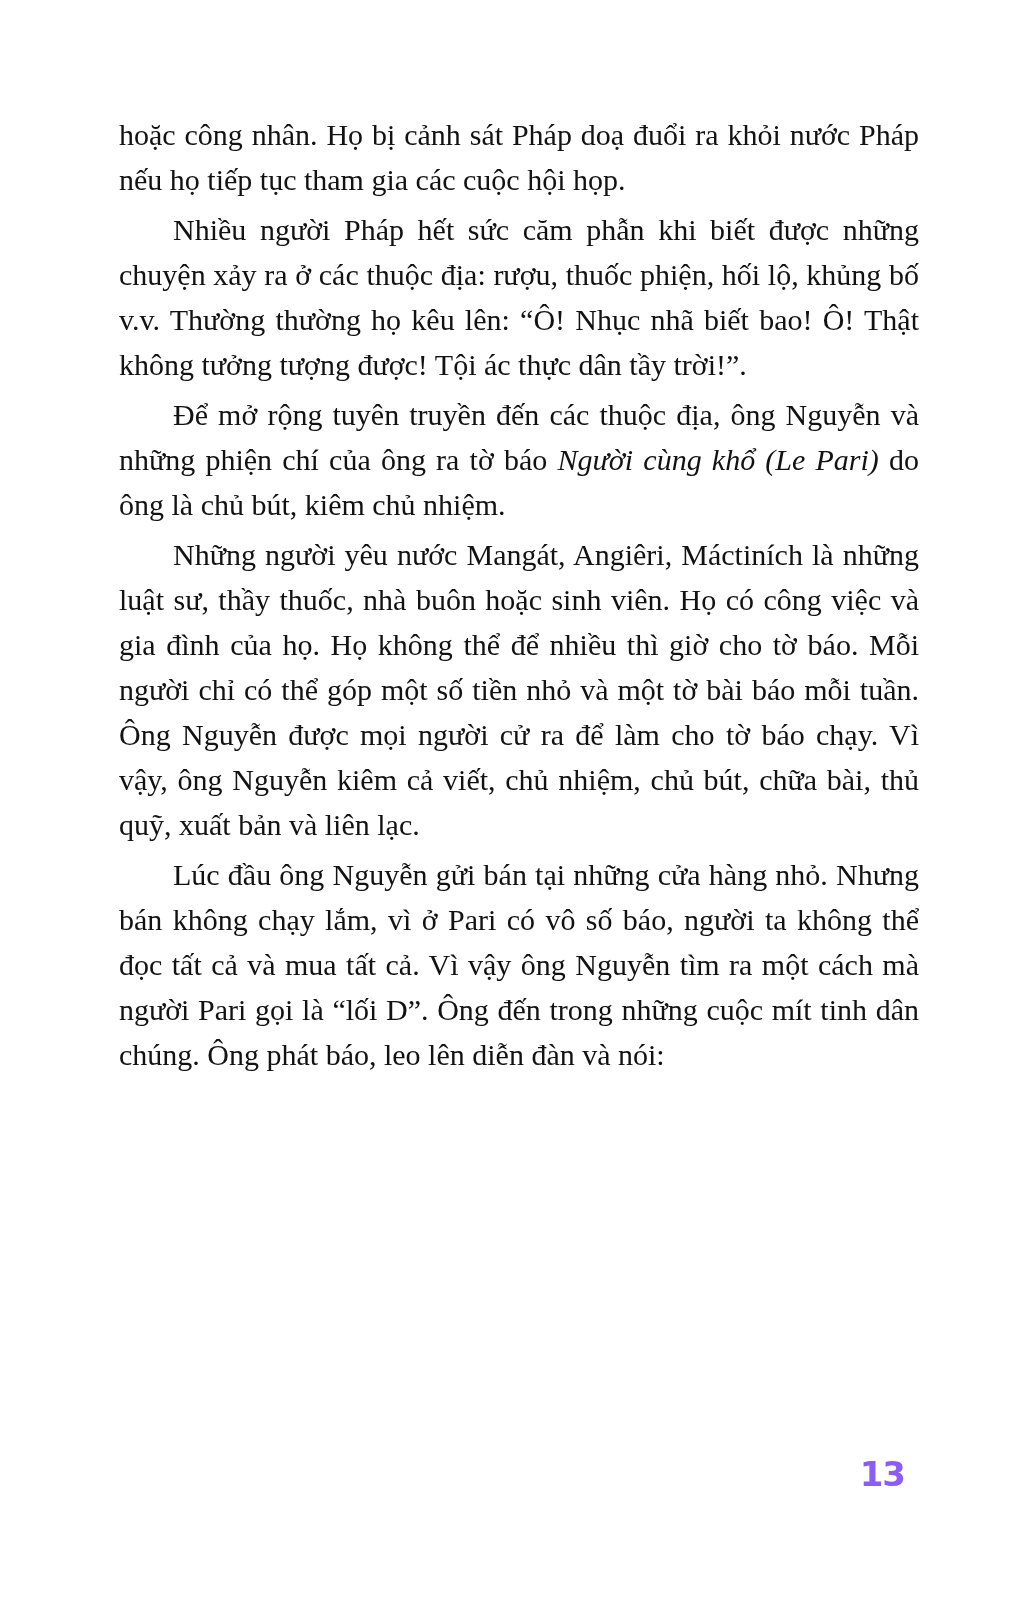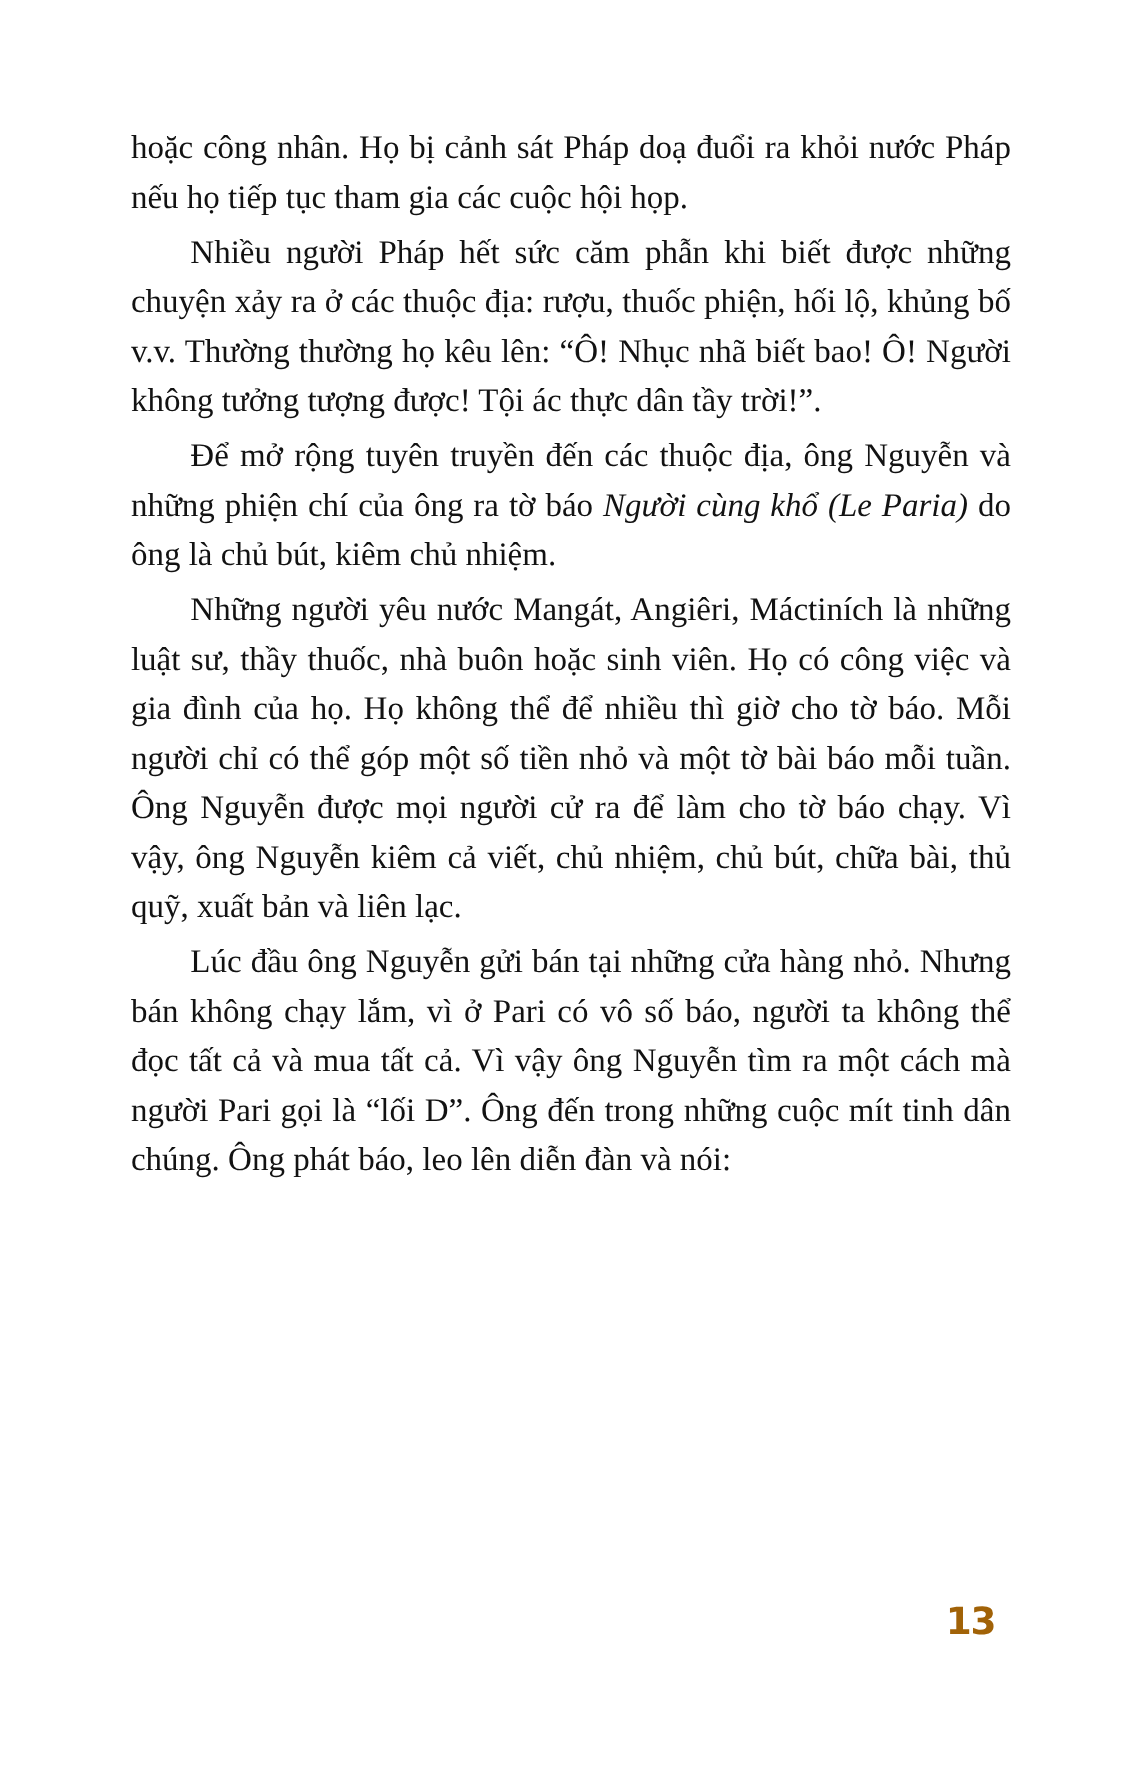--- a/index.html
+++ b/index.html
@@ -37,29 +37,29 @@
     font-style: italic;
   }
   .page-number {
     position: absolute;
     top: 1455px;
     right: 120px;
     font-family: "DejaVu Sans", "Liberation Sans", sans-serif;
     font-weight: bold;
     font-size: 34px;
     line-height: 38px;
-    color: #a16207;
+    color: #8b5cf6;
     letter-spacing: -1px;
   }
 </style>
 </head>
 <body>
 
 <div class="page">
   <div class="text-block" id="text-block">
       <p class=""><span>hoặc công nhân. Họ bị cảnh sát Pháp doạ đuổi ra khỏi nước Pháp nếu họ tiếp tục tham gia các cuộc hội họp.</span></p>
-      <p class="indent"><span>Nhiều người Pháp hết sức căm phẫn khi biết được những chuyện xảy ra ở các thuộc địa: rượu, thuốc phiện, hối lộ, khủng bố v.v. Thường thường họ kêu lên: “Ô! Nhục nhã biết bao! Ô! Người không tưởng tượng được! Tội ác thực dân tầy trời!”.</span></p>
-      <p class="indent"><span>Để mở rộng tuyên truyền đến các thuộc địa, ông Nguyễn và những phiện chí của ông ra tờ báo </span><em>Người cùng khổ (Le Paria)</em><span> do ông là chủ bút, kiêm chủ nhiệm.</span></p>
+      <p class="indent"><span>Nhiều người Pháp hết sức căm phẫn khi biết được những chuyện xảy ra ở các thuộc địa: rượu, thuốc phiện, hối lộ, khủng bố v.v. Thường thường họ kêu lên: “Ô! Nhục nhã biết bao! Ô! Thật không tưởng tượng được! Tội ác thực dân tầy trời!”.</span></p>
+      <p class="indent"><span>Để mở rộng tuyên truyền đến các thuộc địa, ông Nguyễn và những phiện chí của ông ra tờ báo </span><em>Người cùng khổ (Le Pari)</em><span> do ông là chủ bút, kiêm chủ nhiệm.</span></p>
       <p class="indent"><span>Những người yêu nước Mangát, Angiêri, Máctiních là những luật sư, thầy thuốc, nhà buôn hoặc sinh viên. Họ có công việc và gia đình của họ. Họ không thể để nhiều thì giờ cho tờ báo. Mỗi người chỉ có thể góp một số tiền nhỏ và một tờ bài báo mỗi tuần. Ông Nguyễn được mọi người cử ra để làm cho tờ báo chạy. Vì vậy, ông Nguyễn kiêm cả viết, chủ nhiệm, chủ bút, chữa bài, thủ quỹ, xuất bản và liên lạc.</span></p>
       <p class="indent"><span>Lúc đầu ông Nguyễn gửi bán tại những cửa hàng nhỏ. Nhưng bán không chạy lắm, vì ở Pari có vô số báo, người ta không thể đọc tất cả và mua tất cả. Vì vậy ông Nguyễn tìm ra một cách mà người Pari gọi là “lối D”. Ông đến trong những cuộc mít tinh dân chúng. Ông phát báo, leo lên diễn đàn và nói:</span></p>
     </div>
   <div class="page-number">13</div>
 </div>
 
 </body></html>

